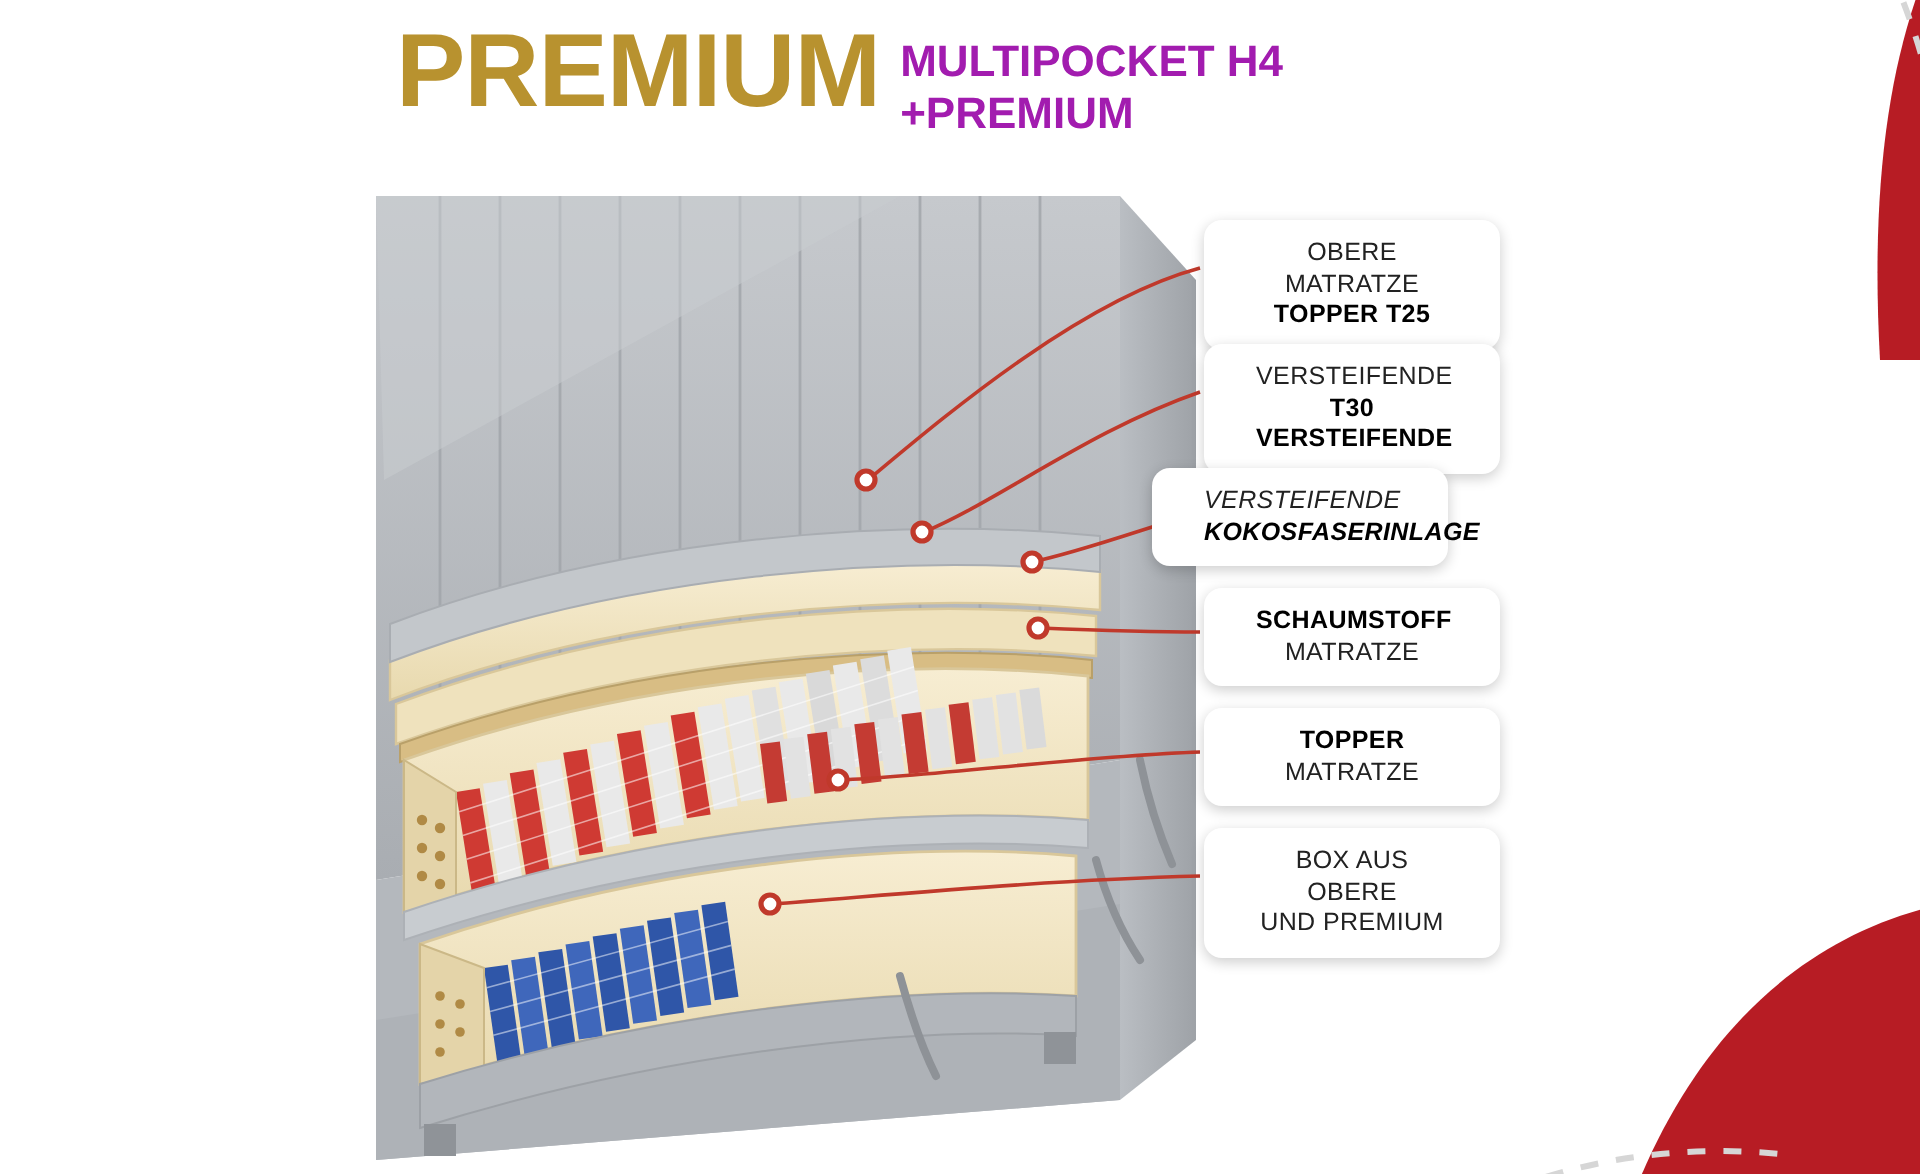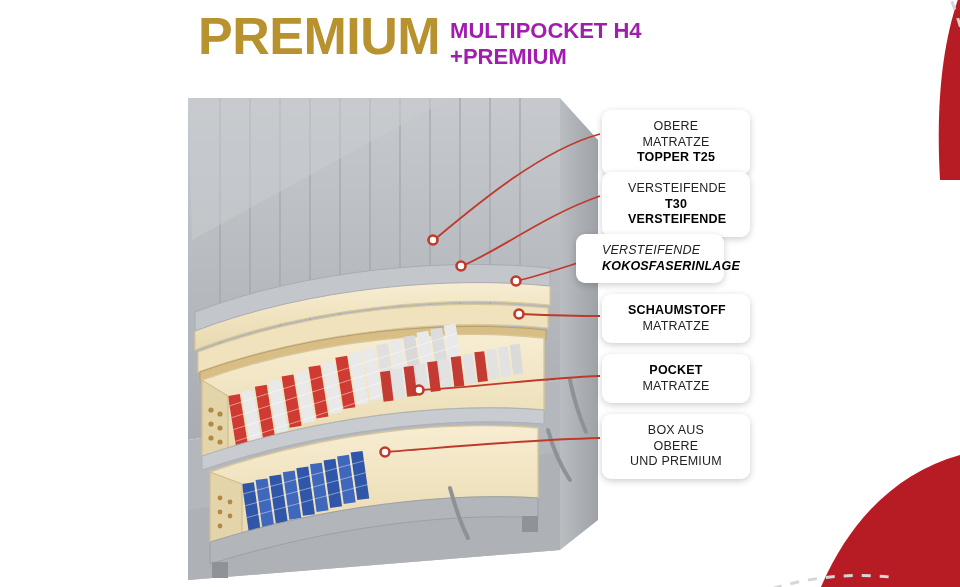--- a/index.html
+++ b/index.html
@@ -303,21 +303,21 @@
     <span class="l1 plain">VERSTEIFENDE</span>
     <span class="l2 gold">KOKOSFASERINLAGE</span>
   </div>
 
   <div class="callout c4">
     <span class="l1 gold">SCHAUMSTOFF</span>
     <span class="l2 plain">MATRATZE</span>
   </div>
 
   <div class="callout c5">
-    <span class="l1 gold">POCKET</span>
+    <span class="l1 gold">TOPPER</span>
     <span class="l2 plain">MATRATZE</span>
   </div>
 
   <div class="callout c6">
     <span class="l1 plain">BOX AUS OBERE</span>
     <span class="l2 plain">UND PREMIUM</span>
   </div>
 
 </div>
 

